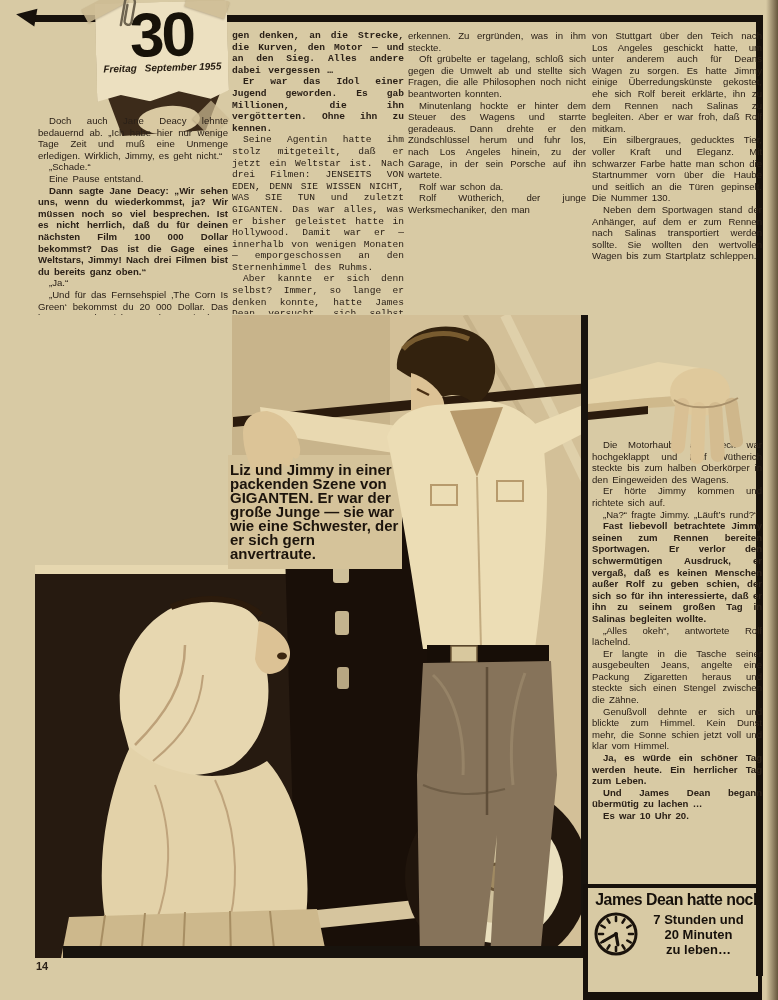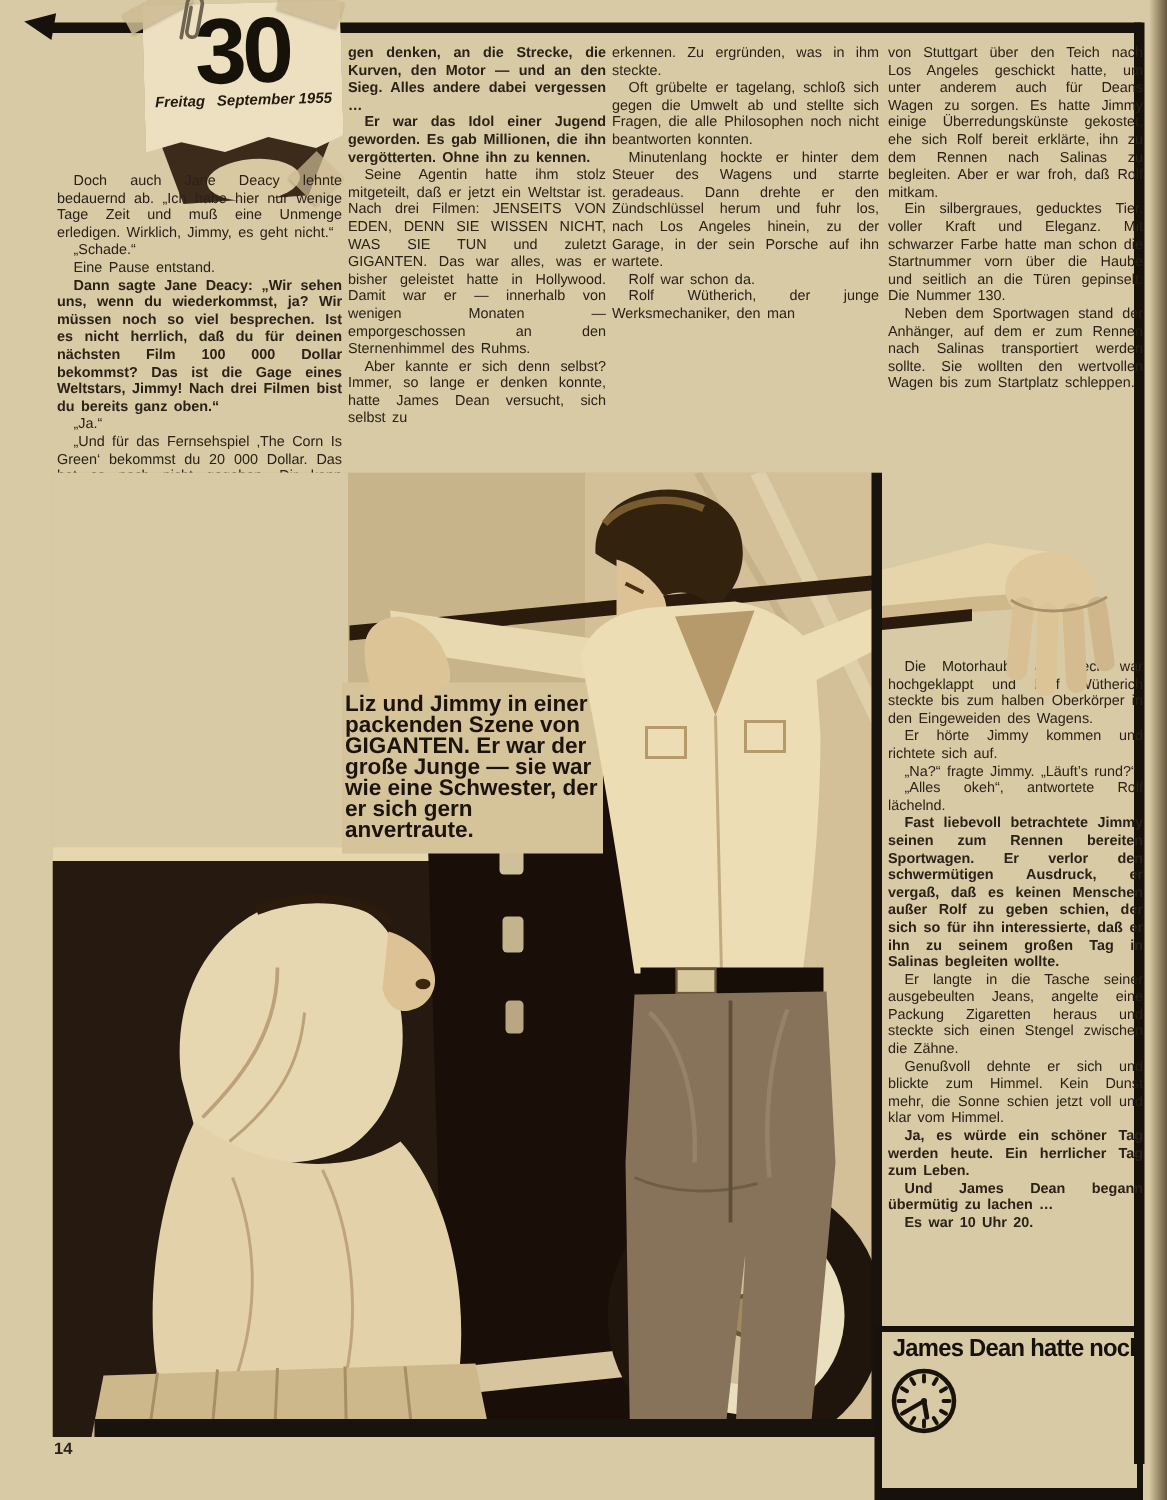--- a/index.html
+++ b/index.html
@@ -30,21 +30,21 @@
   .tape-tl{left:-8px;top:-2px;width:46px;height:15px;transform:rotate(-28deg);}
   .tape-tr{left:96px;top:-5px;width:42px;height:18px;transform:rotate(18deg);}
   .tape-br{left:108px;top:106px;width:26px;height:26px;transform:rotate(45deg);opacity:.7;}
   .clip-svg{position:absolute;left:26px;top:-6px;transform:rotate(10deg);}
   
   .col{position:absolute;overflow:hidden;font-size:9.6px;line-height:11.6px;word-spacing:1.6px;}
   .para{margin:0;text-align:justify;}
   .para.ind{text-indent:11px;}
   .para.b{font-weight:bold;}
   #c1{left:38px;top:115px;width:190px;height:456px;}
-  #c2{left:232px;top:30px;width:172px;height:284px;}
+  #c2{left:232px;top:30px;width:172px;height:284px;font-family:Liberation Mono, monospace;}
   #c3{left:408px;top:30px;width:178px;height:282px;}
   #c4a{left:592px;top:30px;width:170px;height:314px;}
   #c4b{left:592px;top:439px;width:170px;height:420px;}
   .caption{position:absolute;left:230px;top:463px;width:172px;font-size:15px;line-height:14px;
            font-weight:bold;color:#1c140c;z-index:6;}
   .photo{position:absolute;left:35px;top:315px;width:553px;height:643px;z-index:2;}
   .arm{position:absolute;left:588px;top:346px;width:178px;height:118px;z-index:3;}
   
   .dl-box{position:absolute;left:583px;top:884px;width:179px;height:117px;box-sizing:border-box;
           border:4px solid #17110b;border-left-width:5px;border-bottom-width:9px;z-index:4;
@@ -185,22 +185,22 @@
     </div>
   <div class="col" id="c4a">
       <p class="para">von Stuttgart über den Teich nach Los Angeles geschickt hatte, um unter anderem auch für Deans Wagen zu sorgen. Es hatte Jimmy einige Überredungskünste gekostet, ehe sich Rolf bereit erklärte, ihn zu dem Rennen nach Salinas zu begleiten. Aber er war froh, daß Rolf mitkam.</p>
       <p class="para ind">Ein silbergraues, geducktes Tier, voller Kraft und Eleganz. Mit schwarzer Farbe hatte man schon die Startnummer vorn über die Haube und seitlich an die Türen gepinselt. Die Nummer 130.</p>
       <p class="para ind">Neben dem Sportwagen stand der Anhänger, auf dem er zum Rennen nach Salinas transportiert werden sollte. Sie wollten den wertvollen Wagen bis zum Startplatz schleppen.</p>
     </div>
   <div class="col" id="c4b">
       <p class="para ind">Die Motorhaube am Heck war hochgeklappt und Rolf Wütherich steckte bis zum halben Oberkörper in den Eingeweiden des Wagens.</p>
       <p class="para ind">Er hörte Jimmy kommen und richtete sich auf.</p>
       <p class="para ind">„Na?“ fragte Jimmy. „Läuft’s rund?“</p>
+      <p class="para b ind">Fast liebevoll betrachtete Jimmy seinen zum Rennen bereiten Sportwagen. Er verlor den schwermütigen Ausdruck, er vergaß, daß es keinen Menschen außer Rolf zu geben schien, der sich so für ihn interessierte, daß er ihn zu seinem großen Tag in Salinas begleiten wollte.</p>
       <p class="para ind">„Alles okeh“, antwortete Rolf lächelnd.</p>
-      <p class="para b ind">Fast liebevoll betrachtete Jimmy seinen zum Rennen bereiten Sportwagen. Er verlor den schwermütigen Ausdruck, er vergaß, daß es keinen Menschen außer Rolf zu geben schien, der sich so für ihn interessierte, daß er ihn zu seinem großen Tag in Salinas begleiten wollte.</p>
       <p class="para ind">Er langte in die Tasche seiner ausgebeulten Jeans, angelte eine Packung Zigaretten heraus und steckte sich einen Stengel zwischen die Zähne.</p>
       <p class="para ind">Genußvoll dehnte er sich und blickte zum Himmel. Kein Dunst mehr, die Sonne schien jetzt voll und klar vom Himmel.</p>
       <p class="para b ind">Ja, es würde ein schöner Tag werden heute. Ein herrlicher Tag zum Leben.</p>
       <p class="para b ind">Und James Dean begann übermütig zu lachen …</p>
       <p class="para b ind">Es war 10 Uhr 20.</p>
     </div>
 
   <div class="caption">Liz und Jimmy in einer packenden Szene von GIGANTEN. Er war der große Junge — sie war wie eine Schwester, der er sich gern anvertraute.</div>
 
   <div class="dl-box">
@@ -219,18 +219,23 @@
             <line x1="15.5" y1="38.7" x2="17.5" y2="35.3"></line>
           <line x1="9.3" y1="32.5" x2="12.7" y2="30.5"></line>
             <line x1="7" y1="24" x2="11" y2="24"></line>
           <line x1="9.3" y1="15.5" x2="12.7" y2="17.5"></line>
             <line x1="15.5" y1="9.3" x2="17.5" y2="12.7"></line>
         </g>
         <line x1="24" y1="24" x2="11" y2="31.5" stroke="#1a130c" stroke-width="2.8" stroke-linecap="round"></line>
         <line x1="24" y1="24" x2="25.9" y2="34.8" stroke="#1a130c" stroke-width="3.2" stroke-linecap="round"></line>
         <circle cx="24" cy="24" r="2" fill="#1a130c"></circle>
       </svg>
+      <div class="dl-lines">
+        <div>7 Stunden und</div>
+        <div>20 Minuten</div>
+        <div>zu leben…</div>
+      </div>
     </div>
   </div>
 
   <div class="page-num">14</div>
   <div class="edge-shadow"></div>
 </div>
 
 </body></html>

